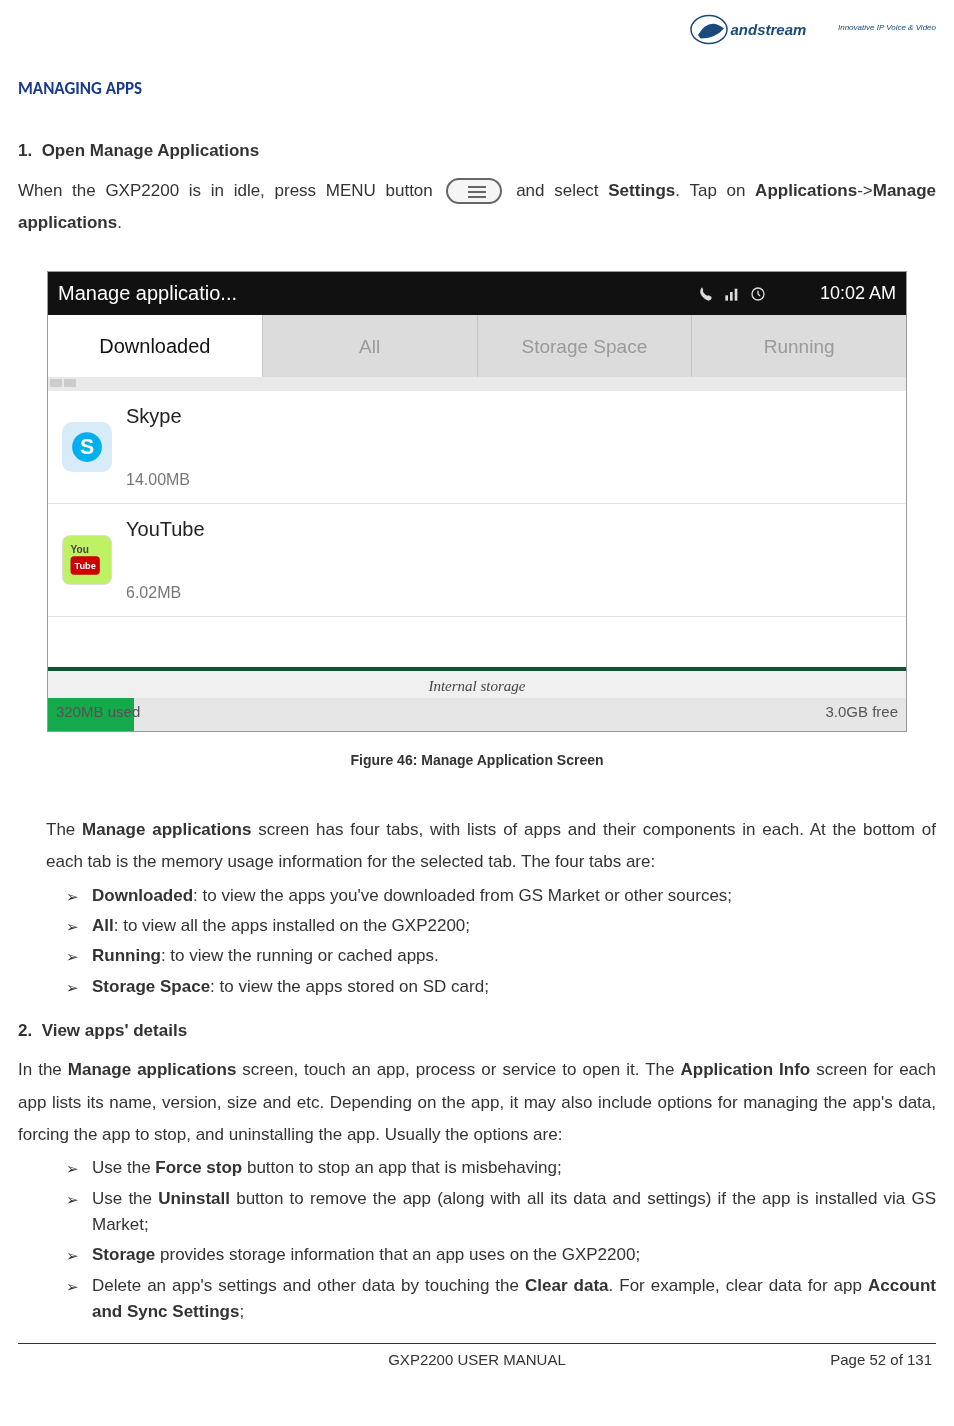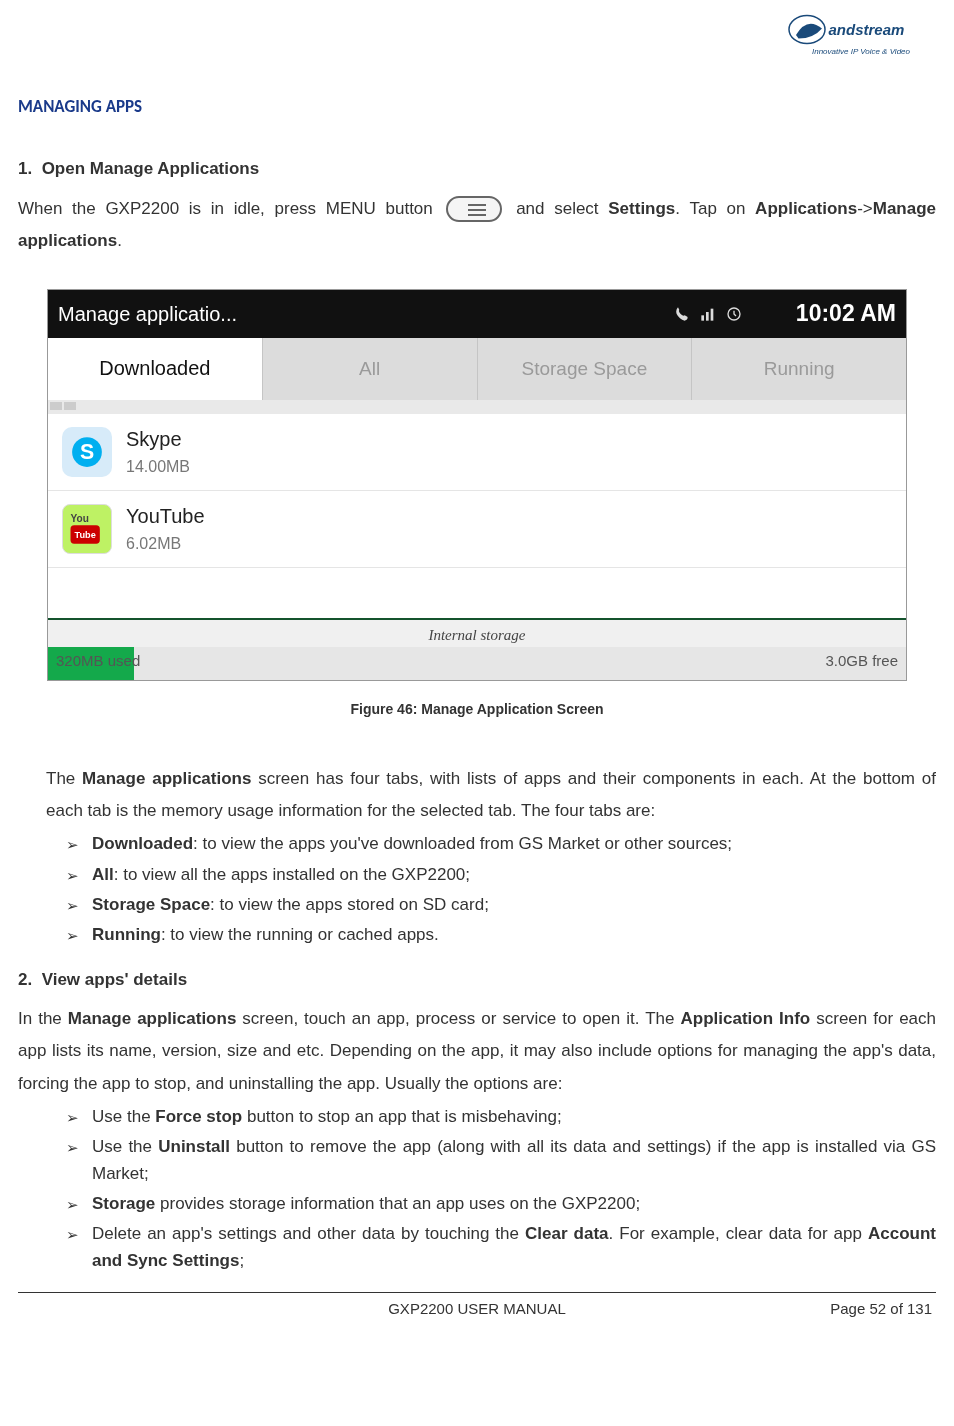--- a/index.html
+++ b/index.html
@@ -14,36 +14,36 @@
     line-height: 1.55;
   }
   .header-logo {
     display: flex;
     justify-content: flex-end;
     align-items: flex-start;
     height: 60px;
   }
   .logo-box {
     display: flex;
-    flex-direction: column;
+    flex-direction: row;
     align-items: center;
   }
   .logo-svg { width: 150px; height: 40px; }
   .logo-tag {
     font-size: 8px;
     color: #1a4a7a;
     font-style: italic;
     margin-top: -4px;
   }
   .section-title {
     color: #1a3a8a;
     font-weight: bold;
     font-family: "Calibri", "Trebuchet MS", Arial, sans-serif;
     font-size: 17px;
-    margin-top: 24px;
+    margin-top: 6px;
     margin-bottom: 36px;
   }
   .step-heading {
     font-weight: bold;
     font-size: 17px;
     margin-bottom: 10px;
   }
   .body-para {
     text-align: justify;
     text-justify: inter-word;
@@ -88,21 +88,21 @@
     display: flex;
     align-items: center;
     justify-content: space-between;
     padding: 6px 10px;
     font-size: 20px;
     font-family: Arial, sans-serif;
   }
   .status-left { font-weight: 500; }
   .status-right { display: flex; align-items: center; gap: 10px; }
   .status-icon { width: 16px; height: 16px; opacity: 0.85; }
-  .status-time { font-weight: bold; font-size: 23px; margin-left: 44px; }
+  .status-time { font-weight: normal; font-size: 18px; margin-left: 44px; }
   .tabs {
     display: flex;
     background: #dcdcdc;
     height: 62px;
   }
   .tab {
     flex: 1;
     display: flex;
     align-items: center;
     justify-content: center;
@@ -140,25 +140,25 @@
   }
   .app-icon-box {
     width: 50px;
     height: 50px;
     border-radius: 8px;
     display:flex;align-items:center;justify-content:center;
     font-size:24px;font-weight:bold;
   }
   .skype-icon { background:#d7ebf9; color:#00aff0; border-radius:10px; }
   .youtube-icon { background:#bef264; color:#c00; border:1px solid #ddd; position:relative; font-size:10px; }
-  .app-meta { display:flex; flex-direction:column; }
+  .app-meta { display:flex; flex-direction:column;gap:36px; }
   .app-name { font-size: 20px; color:#222; }
   .app-size { font-size: 16px; color:#777; }
   .storage-footer {
-    border-top:2px solid #14532d;
+    border-top:4px solid #14532d;
     padding:4px 0 0;
     display:flex;flex-direction:column;
   }
   .storage-label{ text-align:center;font-size:15px;color:#444;font-family:"Palatino Linotype",serif;font-style:italic; }
   .storage-bar-row{
     display:flex;justify-content:space-between;align-items:center;
     padding:2px 8px 8px;
     background:#e6e6e6;
     font-size:15px;color:#555;
     position:relative;
@@ -305,22 +305,22 @@
 </div>
 
 <div class="figure-caption">Figure 46: Manage Application Screen</div>
 
 <p class="body-para tabs-description">
   <span>The </span><b>Manage applications</b><span> screen has four tabs, with lists of apps and their components in each. At the bottom of each tab is the memory usage information for the selected tab. The four tabs are:</span>
 </p>
 <ul class="arrow-list">
   <li><b>Downloaded</b><span>: to view the apps you've downloaded from GS Market or other sources;</span></li>
   <li><b>All</b><span>: to view all the apps installed on the GXP2200;</span></li>
+  <li><b>Running</b><span>: to view the running or cached apps.</span></li>
   <li><b>Storage Space</b><span>: to view the apps stored on SD card;</span></li>
-  <li><b>Running</b><span>: to view the running or cached apps.</span></li>
 </ul>
 
 <div class="step-heading">
   <span>2.</span>&nbsp;&nbsp;<span>View apps' details</span>
 </div>
 <p class="body-para">
   <span>In the </span><b>Manage applications</b><span> screen, touch an app, process or service to open it. The </span><b>Application Info</b><span> screen for each app lists its name, version, size and etc. Depending on the app, it may also include options for managing the app's data, forcing the app to stop, and uninstalling the app. Usually the options are:</span>
 </p>
 <ul class="arrow-list">
   <li><span>Use the </span><b>Force stop</b><span> button to stop an app that is misbehaving;</span></li>

